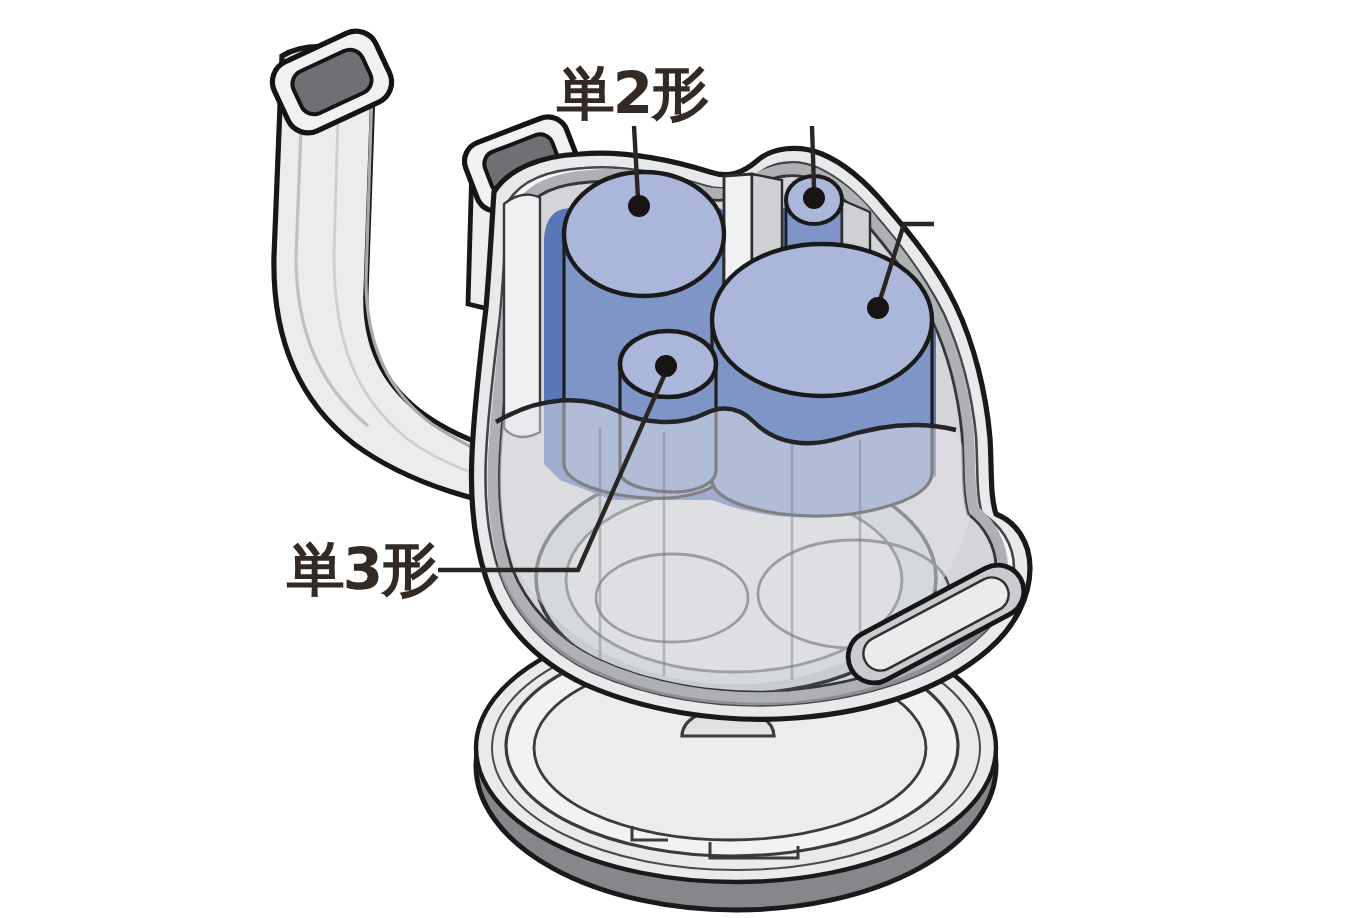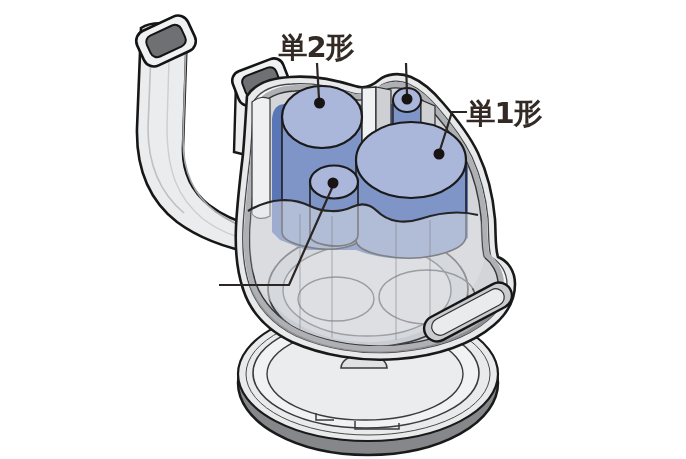--- a/index.html
+++ b/index.html
@@ -113,14 +113,14 @@
   </g>
   <g fill="#171413">
     <circle cx="319.5" cy="103" r="5.5"></circle>
     <circle cx="407" cy="99" r="5.5"></circle>
     <circle cx="439" cy="154" r="5.5"></circle>
     <circle cx="333" cy="183" r="5.5"></circle>
   </g>
 </svg>
 
   <div class="label" style="left:316px;top:47px;">単2形</div>
-  <div class="label" style="left:504px;top:113px;">単1形</div>
+  <div class="label" style="left:181px;top:285px;">単3形</div>
 </div>
 
 </body></html>

